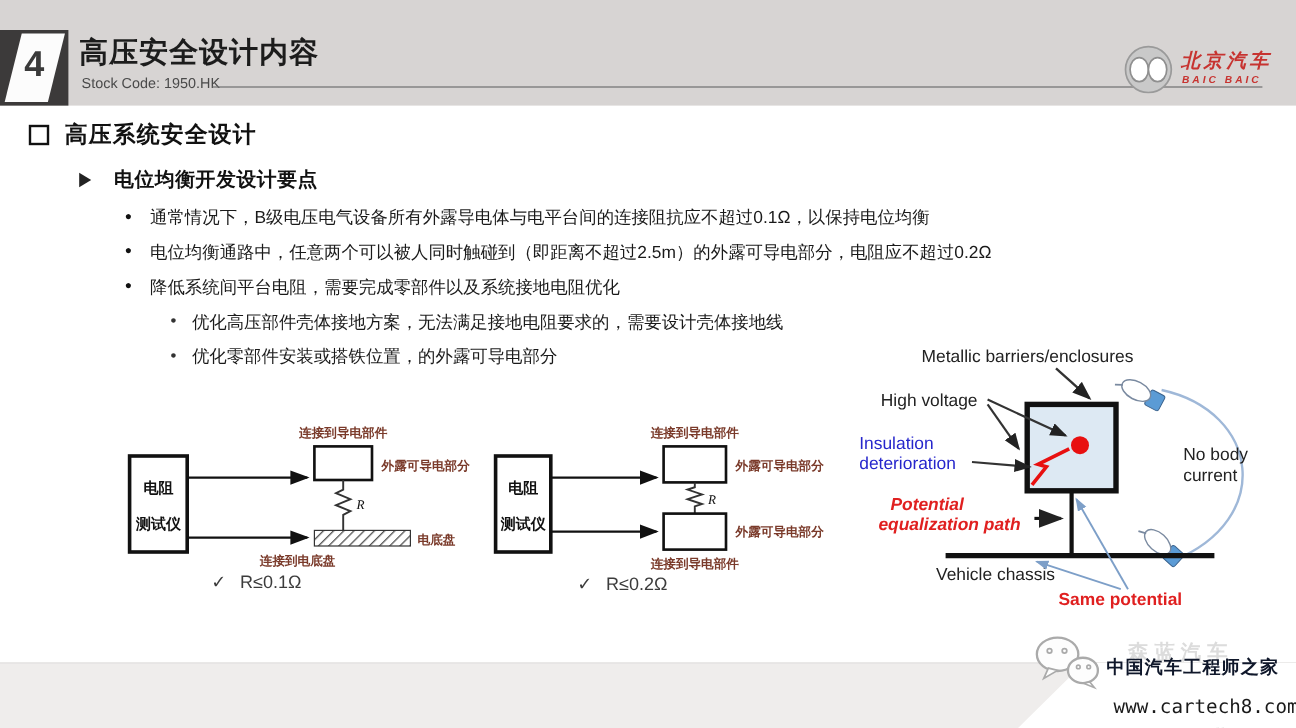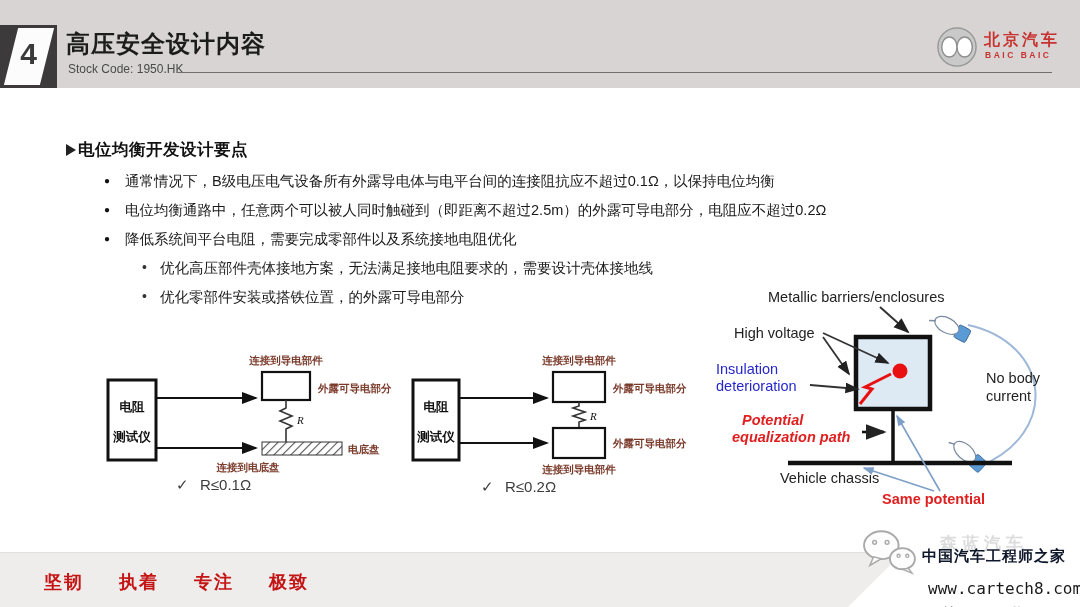--- a/index.html
+++ b/index.html
@@ -9,30 +9,30 @@
   
   .header{position:absolute;left:0;top:0;width:1080px;height:88px;background:#d7d4d3;}
   .num-block{position:absolute;left:0;top:25px;width:57px;height:63px;background:#3c3a3a;}
   .num-plate{position:absolute;left:11px;top:3px;width:36px;height:57px;background:#fcfcfc;
              transform:skewX(-14deg);}
   .num{position:absolute;left:0;top:12px;width:57px;text-align:center;
        font-size:30px;font-weight:bold;color:#3a3a3a;z-index:2;}
   .title{position:absolute;left:66px;top:28px;font-size:24px;font-weight:bold;color:#1c1c1c;letter-spacing:1px;}
   .stock{position:absolute;left:68px;top:62px;font-size:12px;color:#4a4a4a;}
   .hline{position:absolute;left:177px;top:72px;width:875px;height:0;border-top:1.5px solid #6f6f6f;}
-  .logo{position:absolute;left:936px;top:26px;width:130px;height:42px;}
+  .logo{position:absolute;left:936px;top:37px;width:130px;height:42px;font-style:italic;}
   .logo-emblem{position:absolute;left:0;top:0;}
   .logo-cn{position:absolute;left:48px;top:4px;font-size:16px;font-weight:bold;color:#c73330;letter-spacing:3px;white-space:nowrap;}
   .logo-en{position:absolute;left:49px;top:24px;font-size:8.5px;font-weight:bold;color:#c73330;letter-spacing:2.5px;white-space:nowrap;}
 
   
   .section-row{position:absolute;left:24px;top:99px;display:flex;align-items:center;gap:13px;}
   .sq{width:13px;height:13px;border:2.5px solid #111;flex:none;}
   .section-title{font-size:19px;font-weight:bold;color:#111;letter-spacing:1px;}
-  .subsection-row{position:absolute;left:66px;top:139px;display:flex;align-items:center;gap:2px;}
+  .subsection-row{position:absolute;left:66px;top:139px;display:flex;align-items:center;gap:19px;}
   .tri{width:0;height:0;border-left:10px solid #222;border-top:6px solid transparent;border-bottom:6px solid transparent;flex:none;}
   .subsection-title{font-size:16.5px;font-weight:bold;color:#111;letter-spacing:0.5px;}
   .bullet-row{position:absolute;left:104px;display:flex;gap:15px;align-items:flex-start;
               font-size:14.5px;color:#1a1a1a;white-space:nowrap;}
   .bullet-row .dot{font-size:10px;margin-top:3px;color:#111;flex:none;}
   .sub-row{position:absolute;left:142px;display:flex;gap:13px;align-items:flex-start;
            font-size:14.5px;color:#1a1a1a;white-space:nowrap;}
   .sub-row .sdot{font-size:14px;color:#333;flex:none;}
 
   
@@ -80,20 +80,24 @@
       <svg class="logo-emblem" width="42" height="42" viewBox="0 0 44 44">
         <circle cx="22" cy="22" r="20" fill="#c9c9c9" stroke="#9a9a9a" stroke-width="1.5"></circle>
         <ellipse cx="14" cy="22" rx="8" ry="10.5" fill="#fff" stroke="#8f8f8f" stroke-width="1.5"></ellipse>
         <ellipse cx="30" cy="22" rx="8" ry="10.5" fill="#fff" stroke="#8f8f8f" stroke-width="1.5"></ellipse>
       </svg>
       <div class="logo-cn">北京汽车</div>
       <div class="logo-en">BAIC BAIC</div>
     </div>
   </div>
 
+  <div class="section-row">
+    <span class="sq"></span>
+    <span class="section-title">高压系统安全设计</span>
+  </div>
 
   <div class="subsection-row">
     <span class="tri"></span>
     <span class="subsection-title">电位均衡开发设计要点</span>
   </div>
 
   <div class="bullet-row" style="top:172px;">
     <span class="dot">●</span>
     <span>通常情况下，B级电压电气设备所有外露导电体与电平台间的连接阻抗应不超过0.1Ω，以保持电位均衡</span>
   </div>
@@ -211,26 +215,20 @@
     <line x1="152" y1="147" x2="174" y2="147" stroke="#111" stroke-width="2.6" marker-end="url(#aR)"></line>
 
     <text x="70" y="198" class="rlab">Vehicle chassis</text>
 
     <text x="172" y="219" class="rred2">Same potential</text>
     <line x1="230" y1="206" x2="187" y2="131" stroke="#7d9fc8" stroke-width="1.6" marker-end="url(#aRb)"></line>
     <line x1="224" y1="206" x2="154" y2="183" stroke="#7d9fc8" stroke-width="1.6" marker-end="url(#aRb)"></line>
   </svg>
 
   <div class="footer"></div>
-  <div class="slogans">
-    <span>坚韧</span>
-    <span>执着</span>
-    <span>专注</span>
-    <span>极致</span>
-  </div>
 
   <div class="wm-white"></div>
   <div class="wm-faint">森蓝汽车</div>
   <svg class="wm-wechat" width="58" height="48" viewBox="0 0 60 50">
     <ellipse cx="22" cy="19" rx="18" ry="14.5" fill="#fdfdfd" stroke="#aaa" stroke-width="2"></ellipse>
     <path d="M14,31 L10,40 L22,33 Z" fill="#fdfdfd" stroke="#aaa" stroke-width="1.5"></path>
     <circle cx="15" cy="16" r="2" fill="none" stroke="#aaa" stroke-width="1.5"></circle>
     <circle cx="28" cy="16" r="2" fill="none" stroke="#aaa" stroke-width="1.5"></circle>
     <ellipse cx="44" cy="33" rx="13" ry="11" fill="#fdfdfd" stroke="#aaa" stroke-width="2"></ellipse>
     <circle cx="40" cy="30" r="1.6" fill="none" stroke="#aaa" stroke-width="1.4"></circle>

